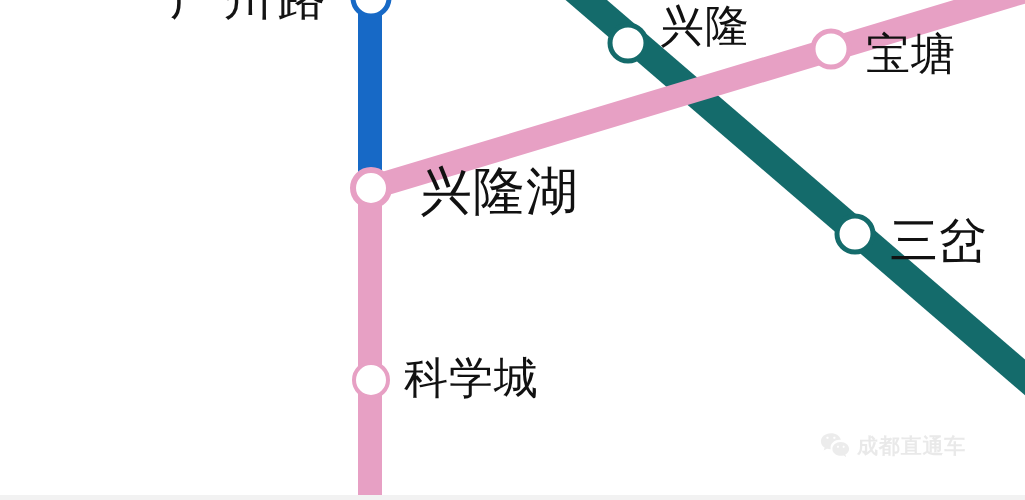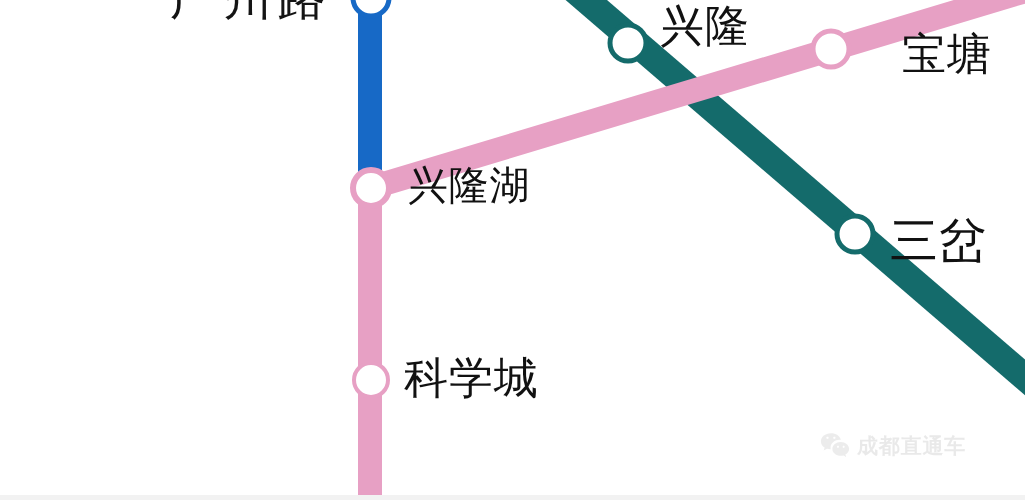--- a/index.html
+++ b/index.html
@@ -27,24 +27,24 @@
   .station-label {
     position: absolute;
     color: #111111;
     font-family: "Liberation Sans", "DejaVu Sans", sans-serif;
     font-weight: 400;
     white-space: nowrap;
     letter-spacing: 0.02em;
     line-height: 1;
     user-select: none;
   }
-  .label-xinglonghu { left: 408px; top: 165px; font-size: 40px; }
+  .label-xinglonghu { left: 420px; top: 165px; font-size: 52px; }
   .label-kexuecheng { left: 404px; top: 356px; font-size: 44px; text-align: right; }
   .label-xinglong   { left: 660px; top: 4px;   font-size: 44px; }
-  .label-baotang    { left: 866px; top: 32px;  font-size: 44px; margin-left: 36px; }
+  .label-baotang    { left: 866px; top: 32px;  font-size: 44px; }
   .label-sancha     { left: 890px; top: 197px; font-size: 48px; margin-top: 20px; }
 
   
   .label-clipped-top {
     position: absolute;
     left: 170px;
     top: -34px;
     font-size: 48px;
     color: #141414;
     letter-spacing: 0.12em;

